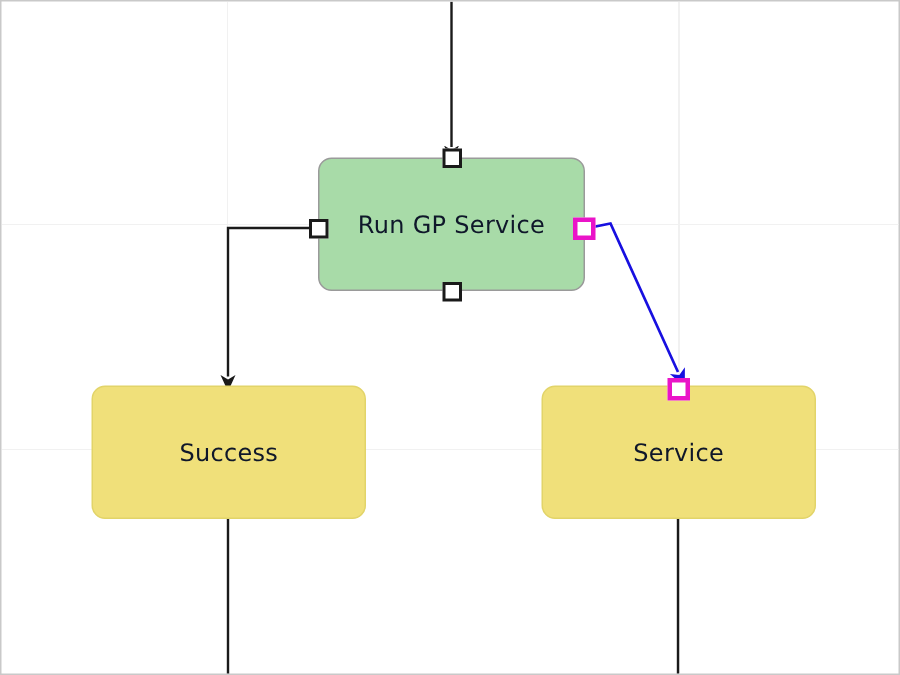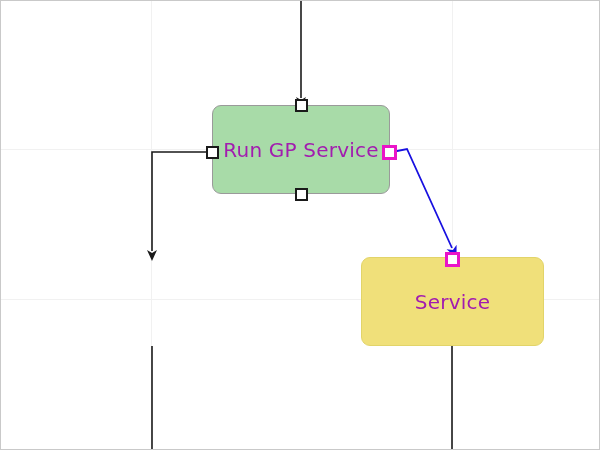--- a/index.html
+++ b/index.html
@@ -34,22 +34,22 @@
   .node {
     position: absolute;
     z-index: 3;
     box-sizing: border-box;
     border-radius: 9px;
     display: flex;
     align-items: center;
     justify-content: center;
   }
   .node-label {
-    font-size: 20px;
-    color: #a21caf;
+    font-size: 16px;
+    color: #0f172a;
     letter-spacing: 0.2px;
     font-family: "DejaVu Sans", sans-serif;
     white-space: nowrap;
     pointer-events: none;
   }
   .port {
     position: absolute;
     z-index: 6;
     box-sizing: border-box;
     width: 13px;
@@ -98,20 +98,24 @@
     <polyline points="151,345 151,450" fill="none" stroke="#1a1a1a" stroke-width="1.6"></polyline>
 
     <polyline points="451,345 451,450" fill="none" stroke="#1a1a1a" stroke-width="1.6"></polyline>
   </svg>
 
   <div class="node" style="left:211px; top:104px; width:178px; height:89px;
               background:#a8dba8; border:1px solid #9a9a9a;">
     <span class="node-label">Run GP Service</span>
   </div>
 
+  <div class="node" style="left:60px; top:256px; width:183px; height:89px;
+              background:#f0e07a; border:1px solid #e2d469;">
+    <span class="node-label">Success</span>
+  </div>
 
   <div class="node" style="left:360px; top:256px; width:183px; height:89px;
               background:#f0e07a; border:1px solid #e2d469;">
     <span class="node-label">Service</span>
   </div>
 
   <div class="port" style="left:294px; top:98px;"></div>
   <div class="port" style="left:205px; top:145px;"></div>
   <div class="port" style="left:294px; top:187px;"></div>
   <div class="port magenta" style="left:381px; top:144px;"></div>

